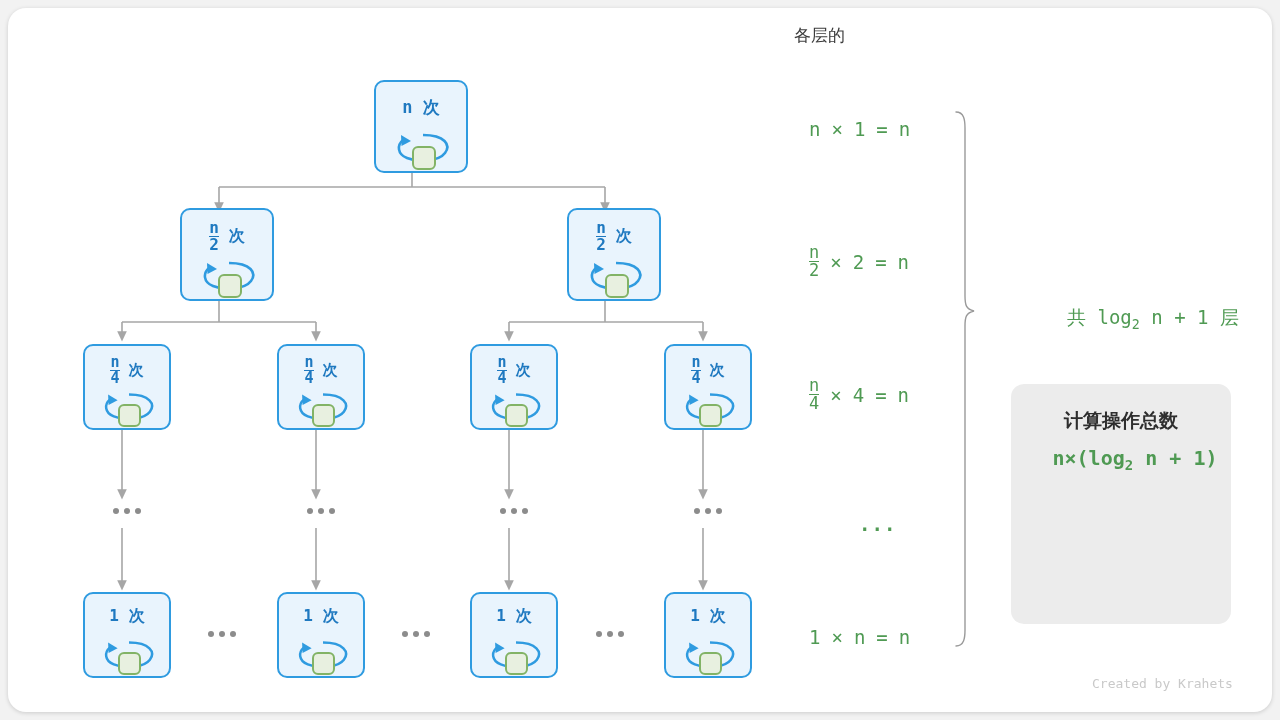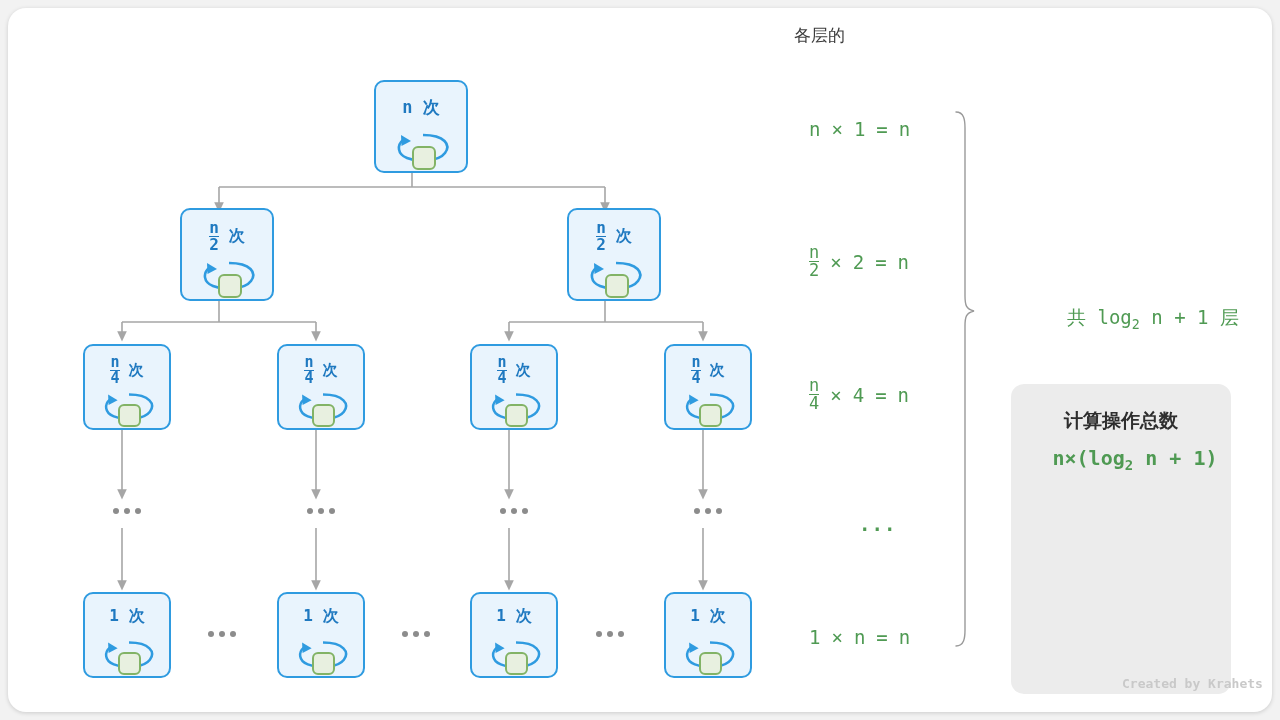--- a/index.html
+++ b/index.html
@@ -362,23 +362,23 @@
 
     <div class="layers" style="left:1030px;top:297px;margin-left:29px;">
       <span class="cn">共</span>
       <span>log</span><sub>2</sub>
       <span>n</span>
       <span>+</span>
       <span>1</span>
       <span class="cn">层</span>
     </div>
 
-    <div id="summary" style="left:1003px;top:376px;width:220px;height:310px;border-radius:13px;">
+    <div id="summary" style="left:1003px;top:376px;width:220px;height:240px;border-radius:13px;">
       <div class="sum-t" style="top:24px;">计算操作总数</div>
       <div class="sum-f" style="top:62px;margin-left:28px;">
         <span>n×(log</span><sub>2</sub><span> n + 1)</span>
       </div>
     </div>
 
-    <div id="credit" style="left:1114px;top:668px;font-weight:bold;">Created by Krahets</div>
+    <div id="credit" style="left:1084px;top:668px;">Created by Krahets</div>
 
   </div>
 </div>
 
 </body></html>

